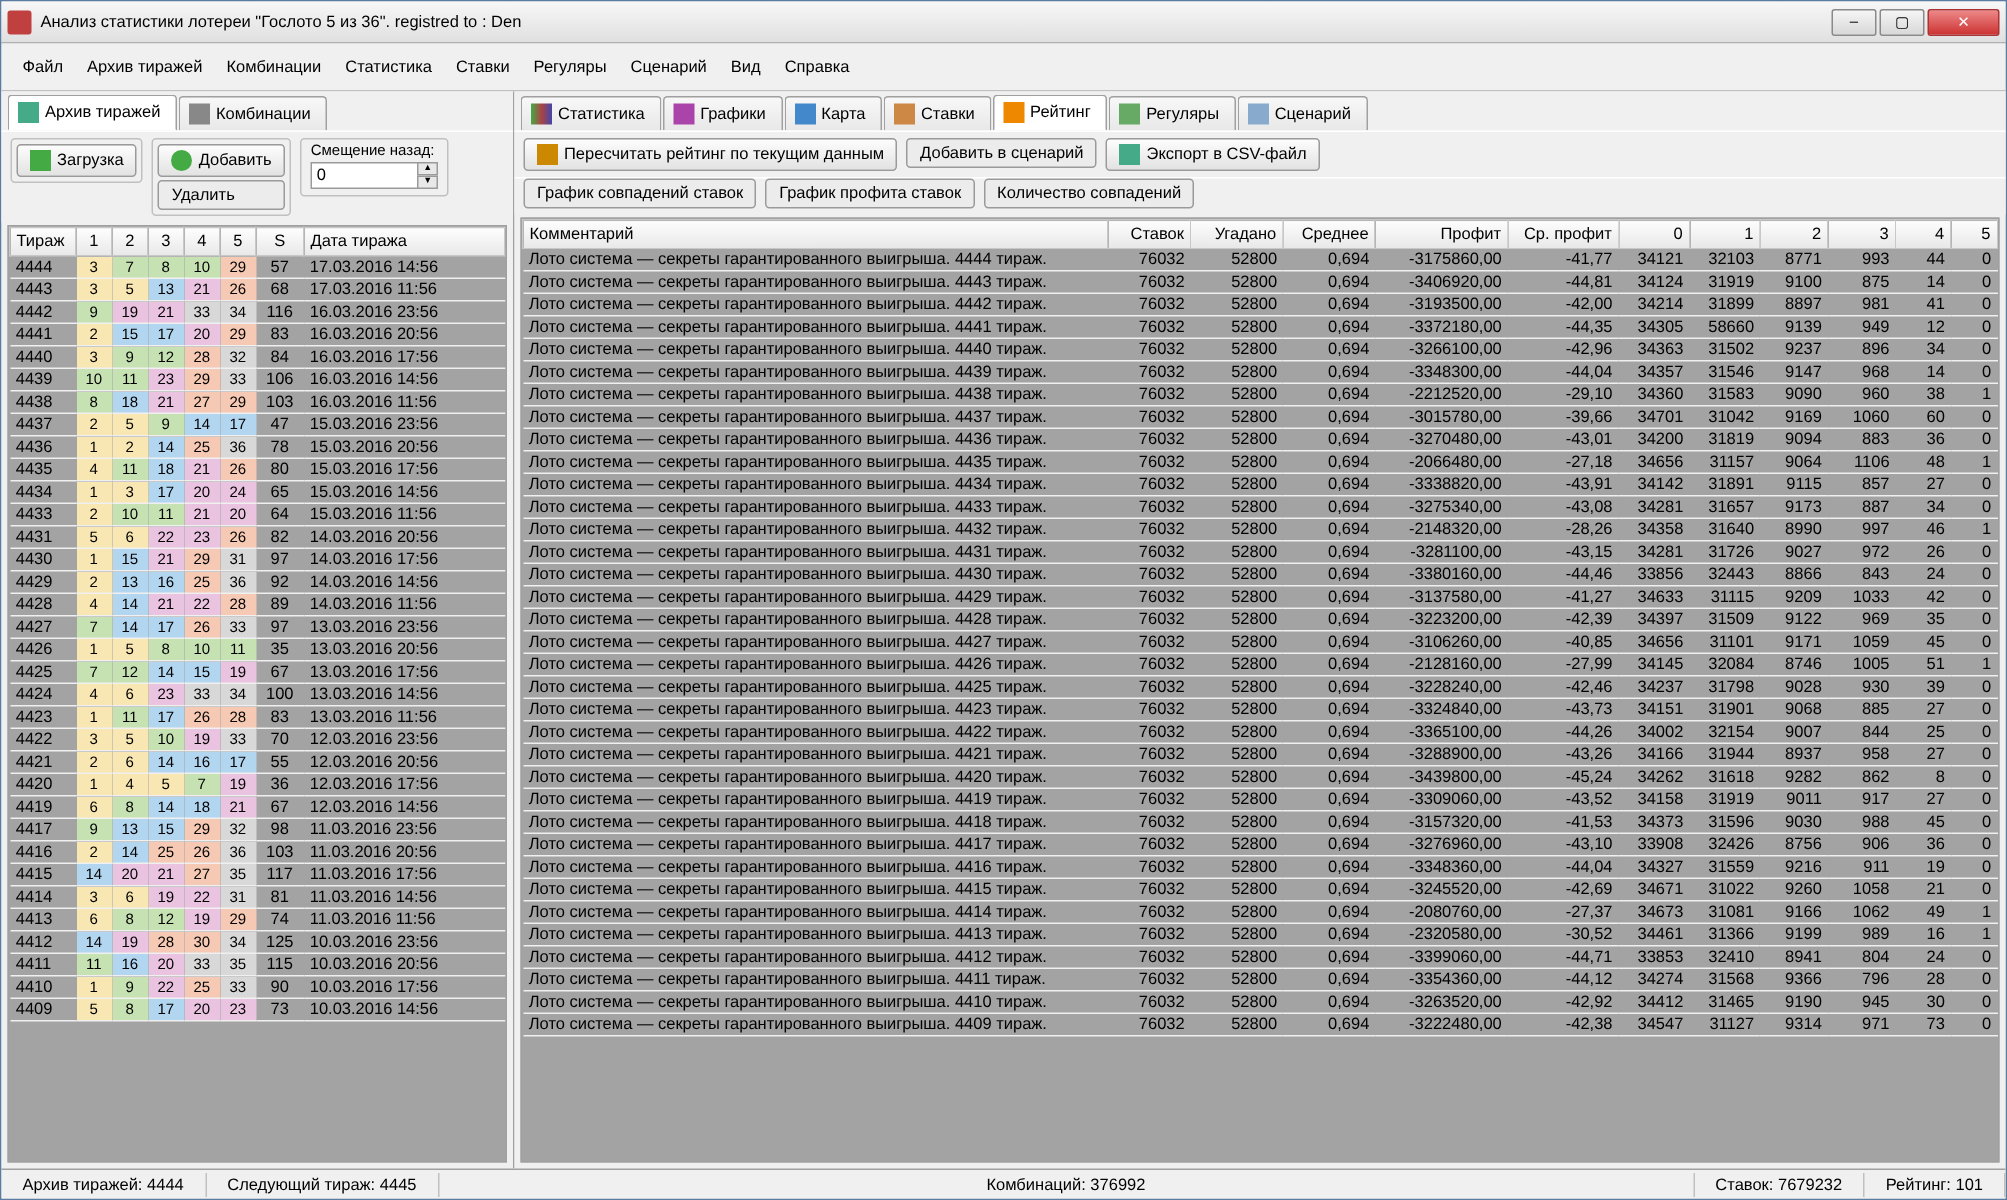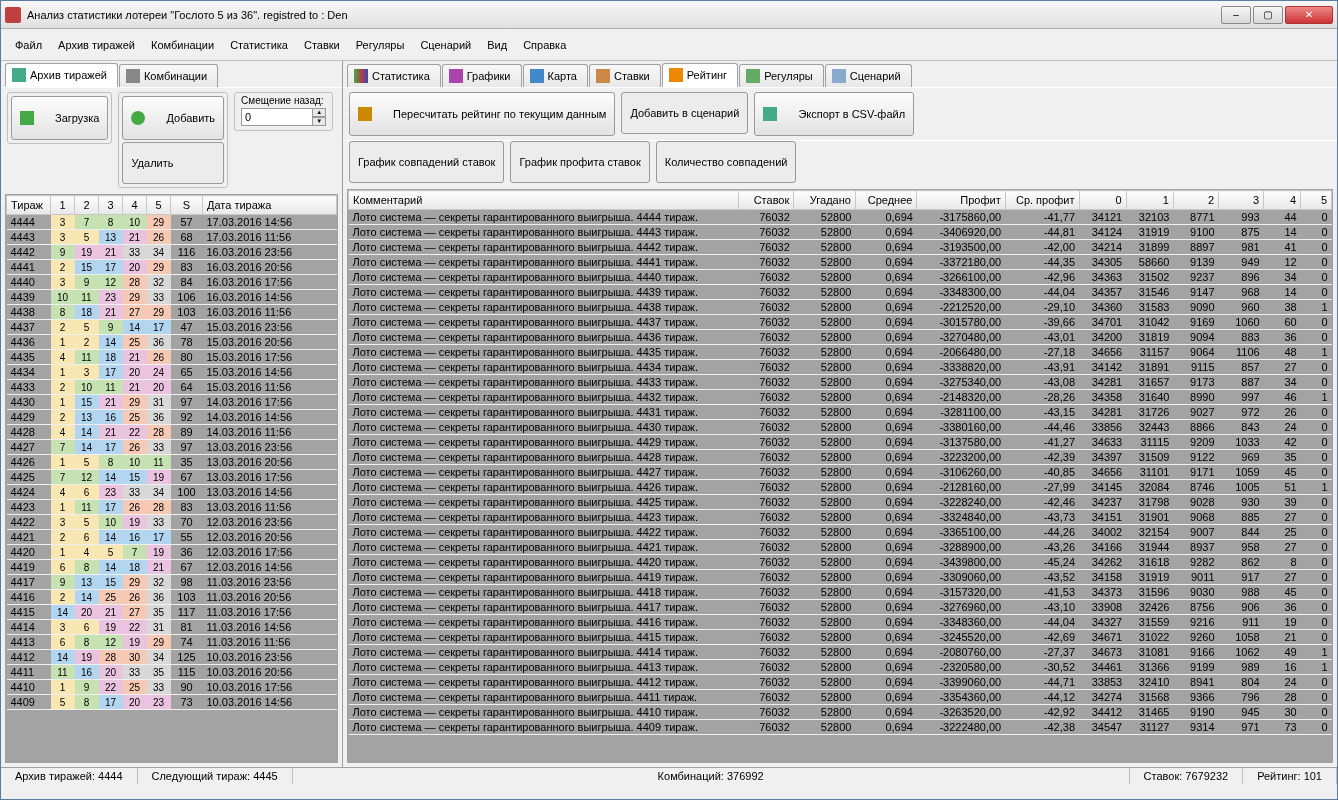--- a/index.html
+++ b/index.html
@@ -24,41 +24,41 @@
 .ti-combo{background:#888}
 .ti-stat{background:linear-gradient(90deg,#4a4,#a44,#44a)}
 .ti-graph{background:#a4a}
 .ti-map{background:#48c}
 .ti-bet{background:#c84}
 .ti-rating{background:#e80}
 .ti-regular{background:#6a6}
 .ti-scenario{background:#8ac}
 .toolbar{padding:4px 6px;display:flex;gap:6px;align-items:flex-start;border-top:1px solid #fff;background:#f0f0f0;flex-wrap:wrap}
 .tbgroup{border:1px solid #c0c0c0;border-radius:3px;padding:3px;display:flex;flex-direction:column;gap:2px;background:#f0f0f0}
-.btn{padding:14px 8px;border:1px solid #9a9a9a;border-radius:3px;background:linear-gradient(#fdfdfd,#e2e2e2);display:flex;align-items:center;gap:21px;cursor:default;white-space:nowrap}
+.btn{padding:3px 8px;border:1px solid #9a9a9a;border-radius:3px;background:linear-gradient(#fdfdfd,#e2e2e2);display:flex;align-items:center;gap:4px;cursor:default;white-space:nowrap}
 .btn.disabled{color:#999;background:#ececec}
 .btn .bi{width:14px;height:14px;display:inline-block}
 .bi-load{background:#4a4}
 .bi-add{background:#4a4;border-radius:50%}
 .bi-recalc{background:#c80}
 .bi-export{background:#4a8}
 .fieldgroup{border:1px solid #c0c0c0;border-radius:3px;padding:2px 6px 4px;background:#f0f0f0}
 .fieldgroup .label{font-size:10px;margin-bottom:2px}
 .spinner{display:flex;align-items:center}
 .spinner input{width:72px;height:18px;border:1px solid #9a9a9a;padding:1px 3px;background:#fff}
 .spinner .spbtns{display:flex;flex-direction:column;margin-left:-1px}
 .spinner .spbtns div{width:14px;height:9px;border:1px solid #9a9a9a;background:#e8e8e8;font-size:6px;text-align:center;line-height:7px}
 .grid{flex:1;background:#a3a3a3;border:1px solid #a0a0a0;margin:2px 4px 4px;overflow:auto}
 table{border-collapse:collapse;width:100%;table-layout:fixed}
 th{background:linear-gradient(#fdfdfd,#e8e8e8);border:1px solid #c8c8c8;padding:3px 4px;font-weight:normal;text-align:left;position:sticky;top:0;white-space:nowrap;overflow:hidden}
 td{border-bottom:1px solid #f0f0f0;padding:1px 4px;white-space:nowrap;overflow:hidden;text-overflow:ellipsis}
 .num{text-align:right}
 .ctr{text-align:center}
 .ball{width:18px;text-align:center;font-size:10px}
-.statusbar{height:32px;border-top:1px solid #a0a0a0;background:#f0f0f0;display:flex;align-items:flex-start;padding:0}
+.statusbar{height:20px;border-top:1px solid #a0a0a0;background:#f0f0f0;display:flex;align-items:center;padding:0}
 .statusbar .cell{padding:2px 14px;border-right:1px solid #c0c0c0}
 
 .cA{background:#f9e7b3}.cB{background:#c6e2b3}.cC{background:#b3d6f0}.cD{background:#eac3e0}.cE{background:#f5c9b3}.cF{background:#d8d8d8}
 </style>
 </head>
 <body>
 
 <div class="window">
   <div class="titlebar">
     <span class="icon"></span>
@@ -261,20 +261,30 @@
                 <td>4433</td>
                 <td class="ball cA">2</td>
                 <td class="ball cB">10</td>
                 <td class="ball cB">11</td>
                 <td class="ball cD">21</td>
                 <td class="ball cD">20</td>
                 <td class="ctr">64</td>
                 <td>15.03.2016 11:56</td>
               </tr>
               <tr>
+                <td>4431</td>
+                <td class="ball cA">5</td>
+                <td class="ball cA">6</td>
+                <td class="ball cD">22</td>
+                <td class="ball cD">23</td>
+                <td class="ball cE">26</td>
+                <td class="ctr">82</td>
+                <td>14.03.2016 20:56</td>
+              </tr>
+              <tr>
                 <td>4430</td>
                 <td class="ball cA">1</td>
                 <td class="ball cC">15</td>
                 <td class="ball cD">21</td>
                 <td class="ball cE">29</td>
                 <td class="ball cF">31</td>
                 <td class="ctr">97</td>
                 <td>14.03.2016 17:56</td>
               </tr>
               <tr>

